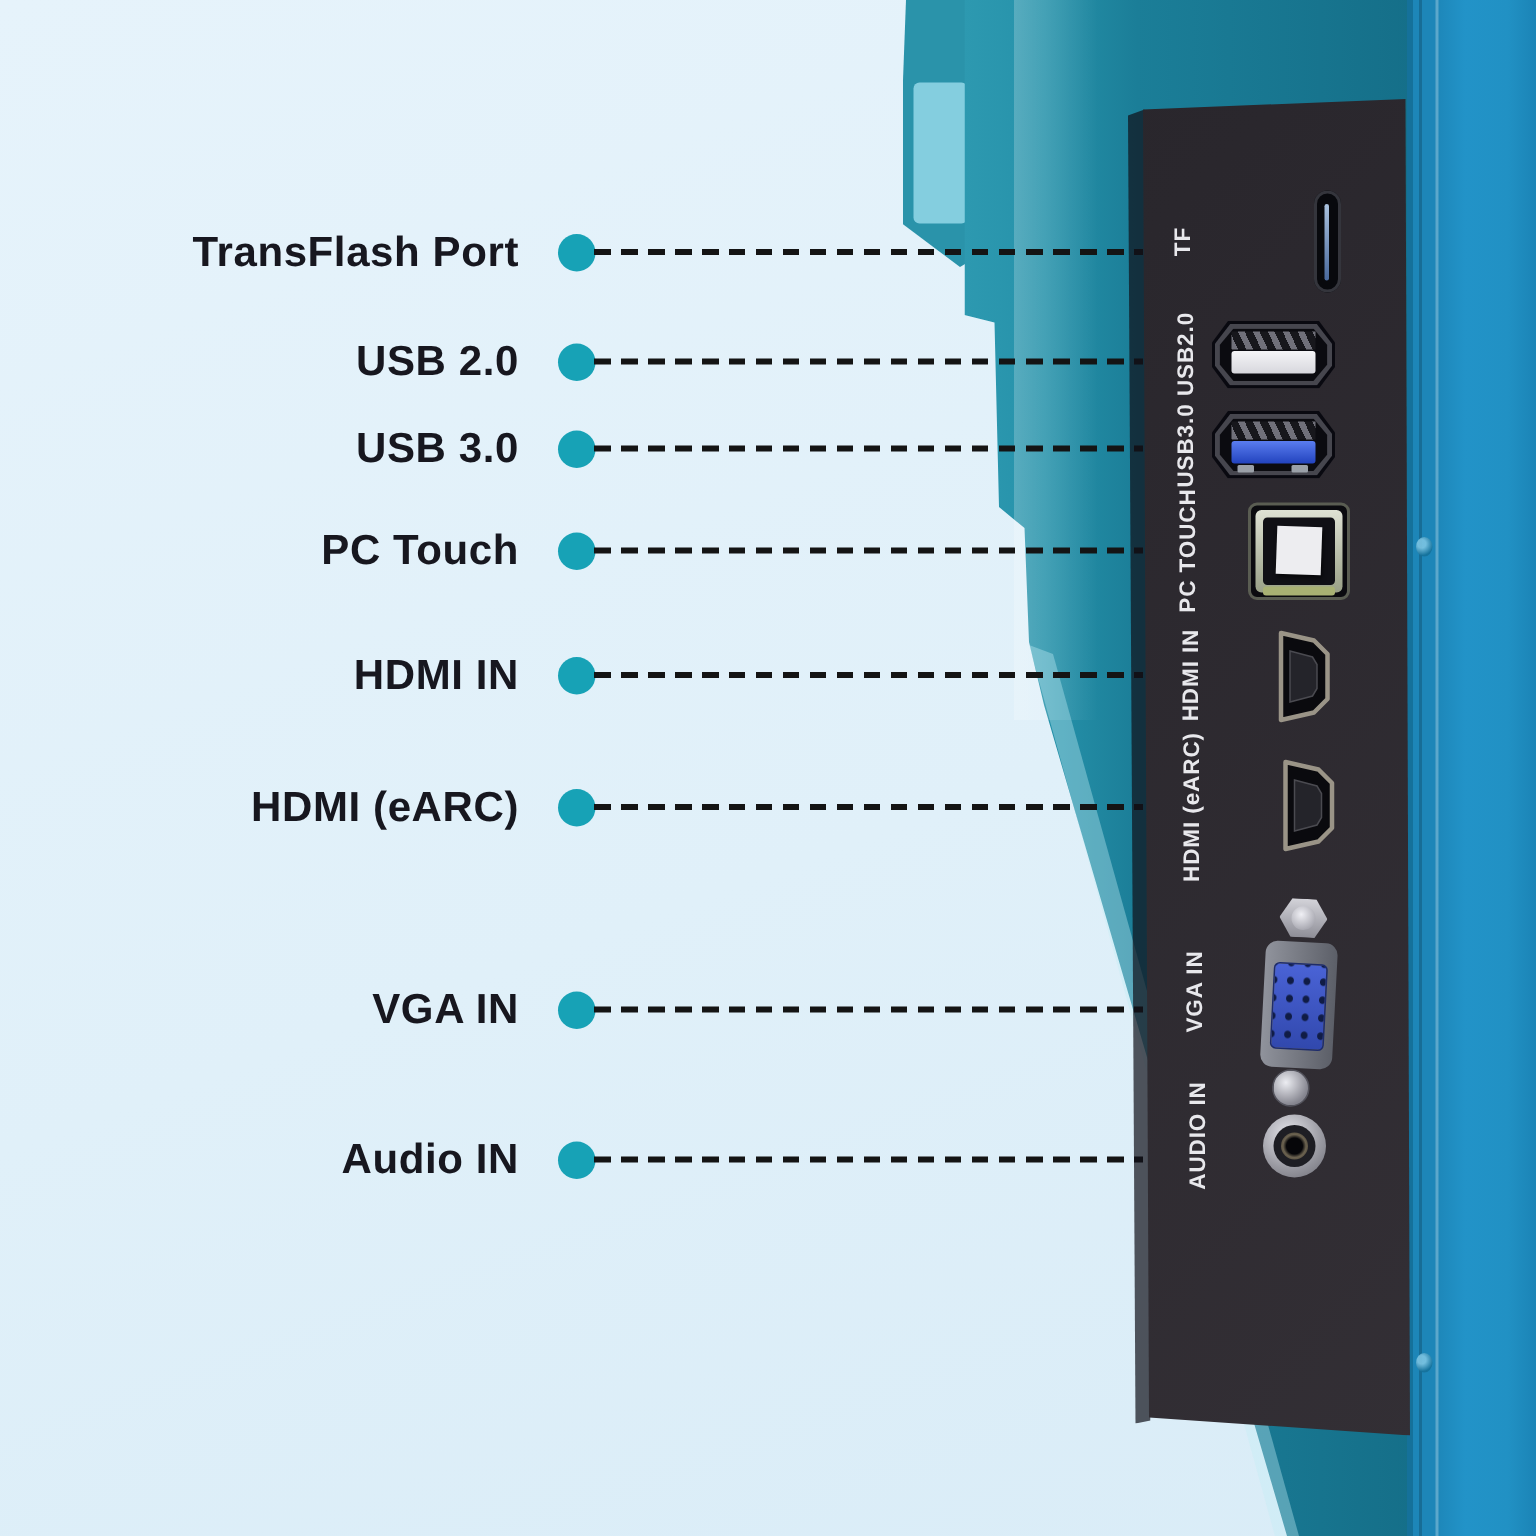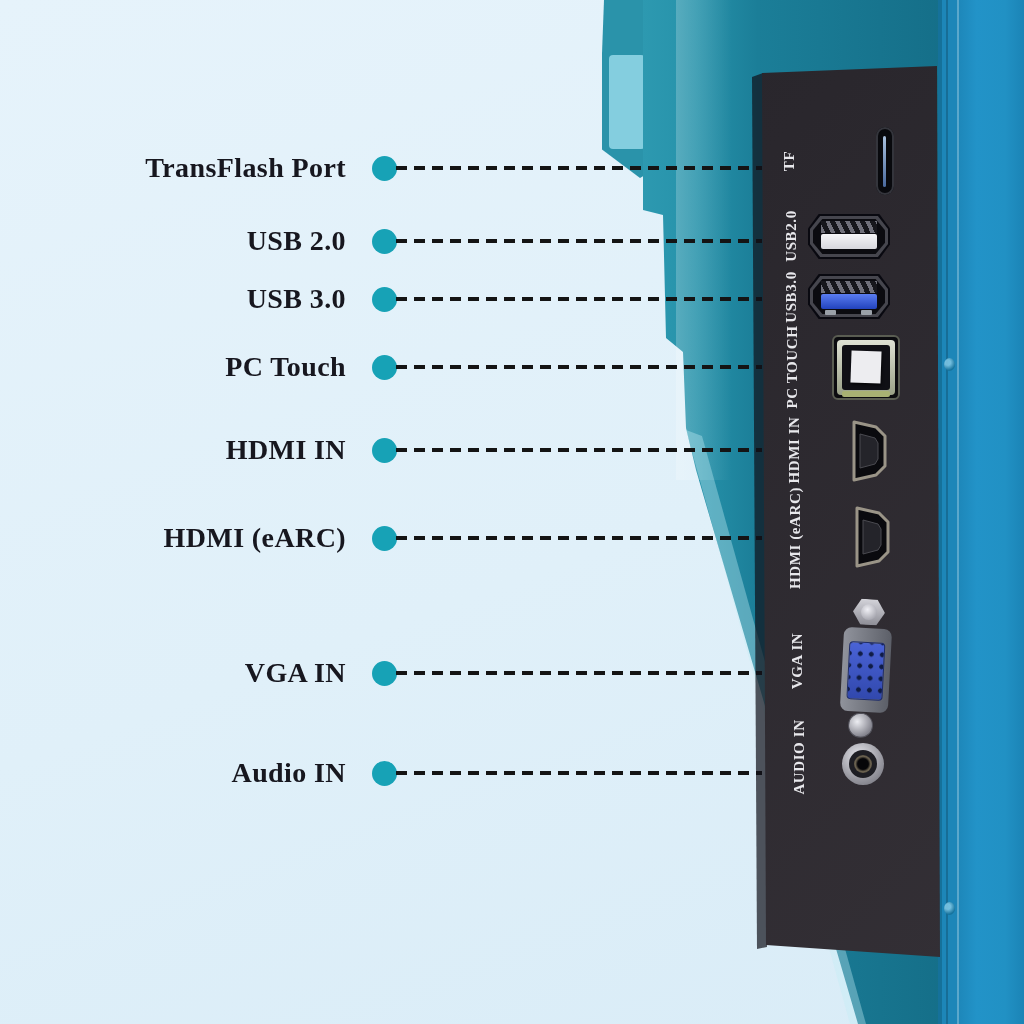--- a/index.html
+++ b/index.html
@@ -1,17 +1,17 @@
 <!DOCTYPE html>
 <html><head>
 <meta charset="utf-8">
 <style>
   html,body{margin:0;padding:0;background:#cfe4ef;}
   .canvas{position:relative;width:1024px;height:1024px;overflow:hidden;
-          font-family:Liberation Serif, serif;
+          font-family:Liberation Sans, sans-serif;
           background:linear-gradient(160deg,#e6f3fb 0%,#e0f0f9 55%,#d9ecf7 100%);}
   .abs{position:absolute;}
 
   
   .bracket{left:602px;top:0;width:50px;height:178px;z-index:1;
            background:#2a93aa;clip-path:polygon(4% 0,100% 0,100% 96%,76% 100%,0 84%,0 30%);}
   .bracket-light-a{left:609px;top:55px;width:36px;height:94px;z-index:1;background:#84cedf;border-radius:4px;}
   .bracket-light-b{left:644px;top:136px;width:34px;height:50px;z-index:2;background:#66c1d6;border-radius:3px;}
   .device-body{left:0;top:0;width:1024px;height:1024px;z-index:2;
      background:linear-gradient(90deg,#2e9ab1 62%,#2692aa 68%,#1b7e98 74%,#156f89 92%);

